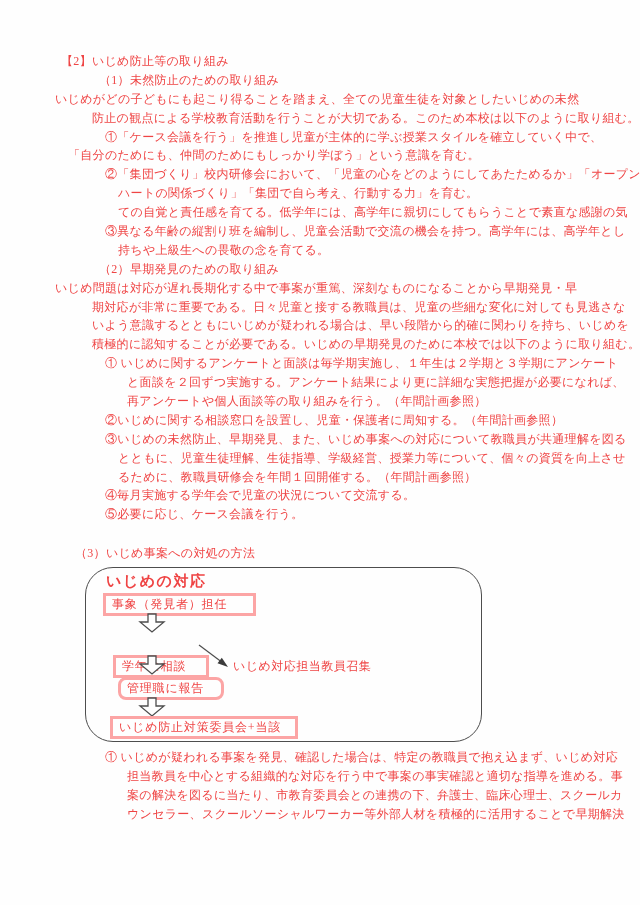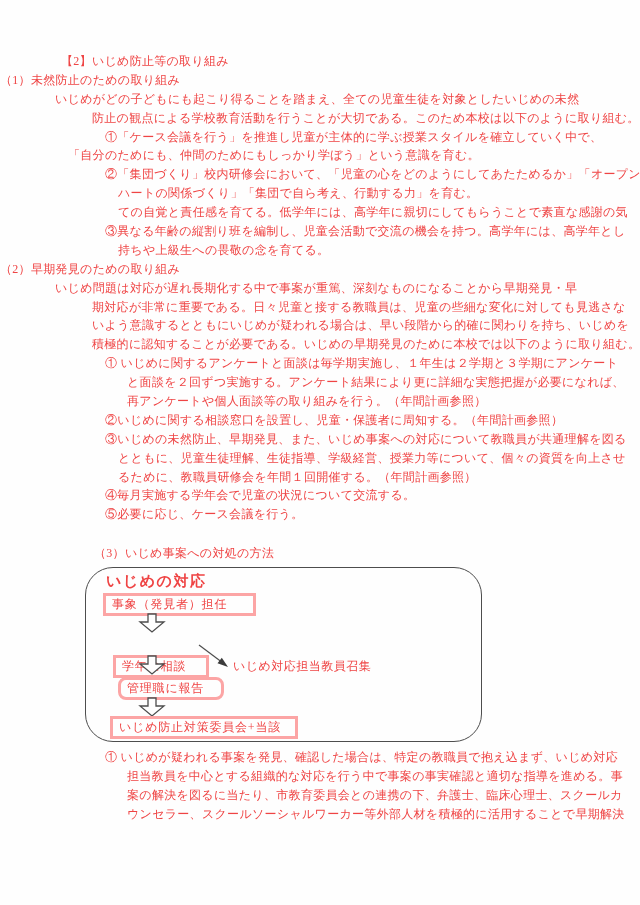--- a/index.html
+++ b/index.html
@@ -15,30 +15,30 @@
   
   .textblock{position:absolute;left:0;width:640px;}
   #main-text{top:52px;}
   #footer-text{top:748px;}
   .ln{
     height:18.9px;line-height:18.9px;
     font-size:12px;letter-spacing:0.3px;
     white-space:nowrap;
   }
   .i-h    {padding-left:61px;}
-  .i-sub  {}
+  .i-sub  {padding-left:75px;margin-left:24px;}
   .i-pfirst{padding-left:55px;}
   .i-pwrap{padding-left:92px;}
   .i-item {padding-left:105px;}
   .i-wrapQ{padding-left:68px;}
   .i-wrapA{padding-left:118px;}
   .i-wrapB{padding-left:127px;}
   #section3-heading{
     position:absolute;top:545px;left:75px;
-    font-size:12px;letter-spacing:0.3px;white-space:nowrap;margin-left:19px;
+    font-size:12px;letter-spacing:0.3px;white-space:nowrap;
   }
   
   #flowchart{
     position:absolute;left:85px;top:567px;
     width:395px;height:173px;
     border:1.6px solid #4d4d4d;border-radius:28px;
     background:#fefefe;
   }
   .fc-title{
     position:absolute;left:20px;top:4px;

